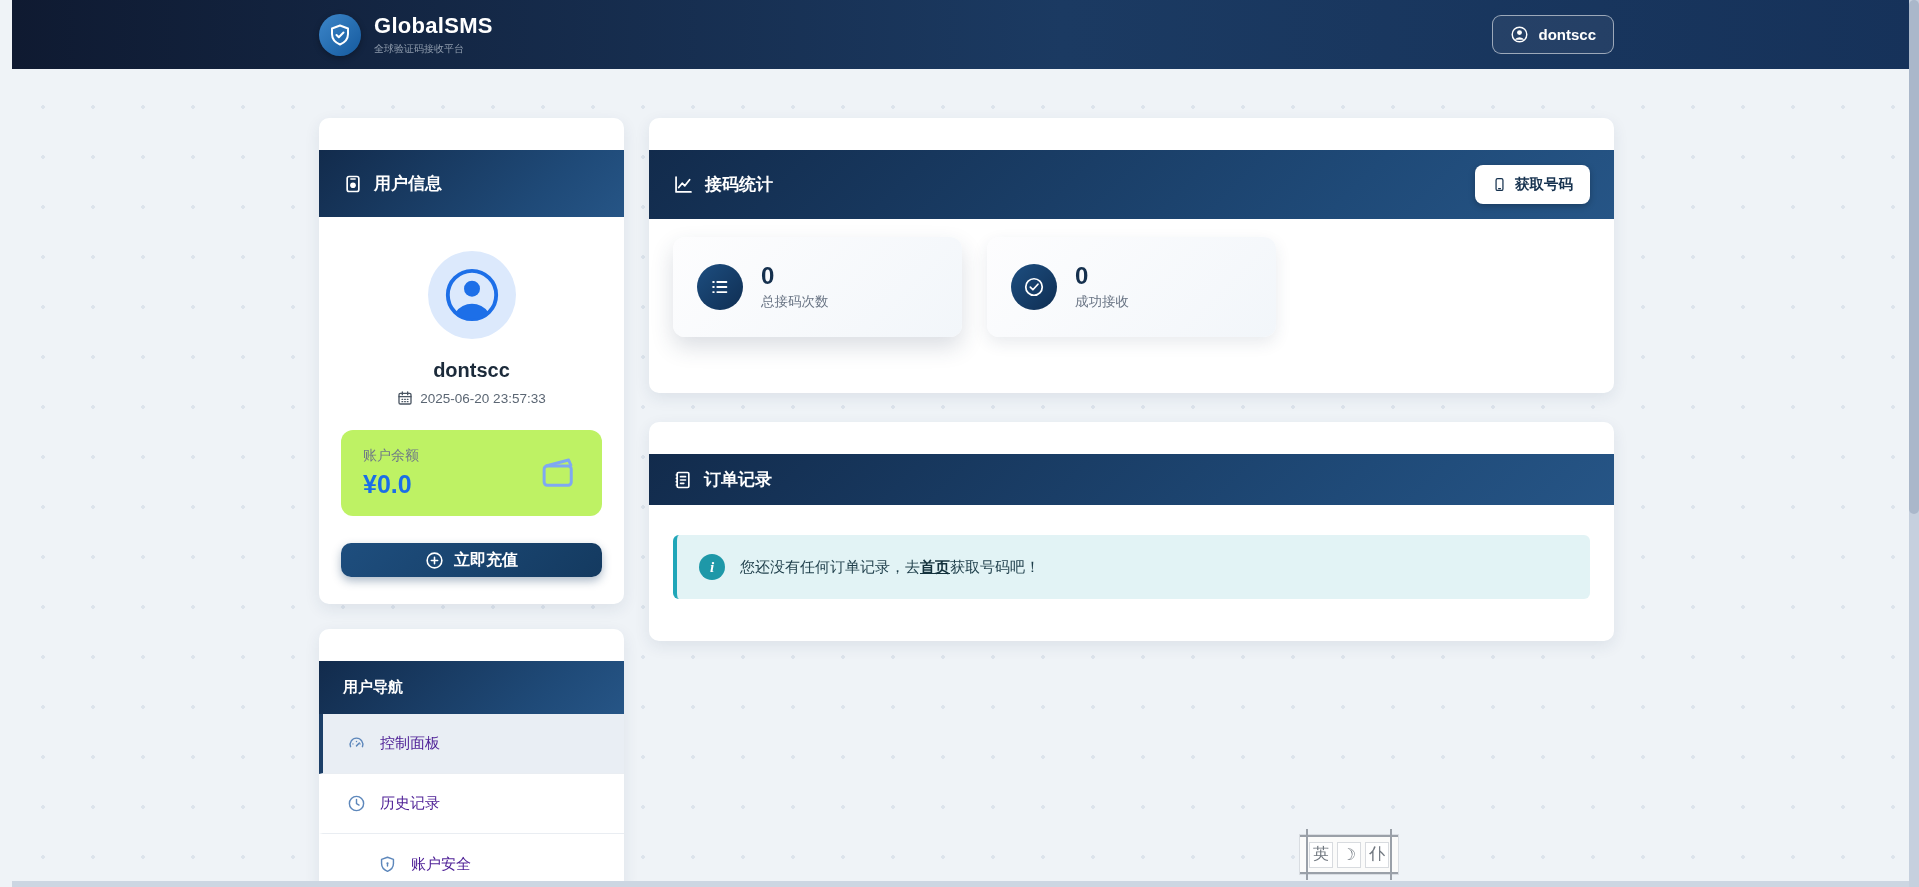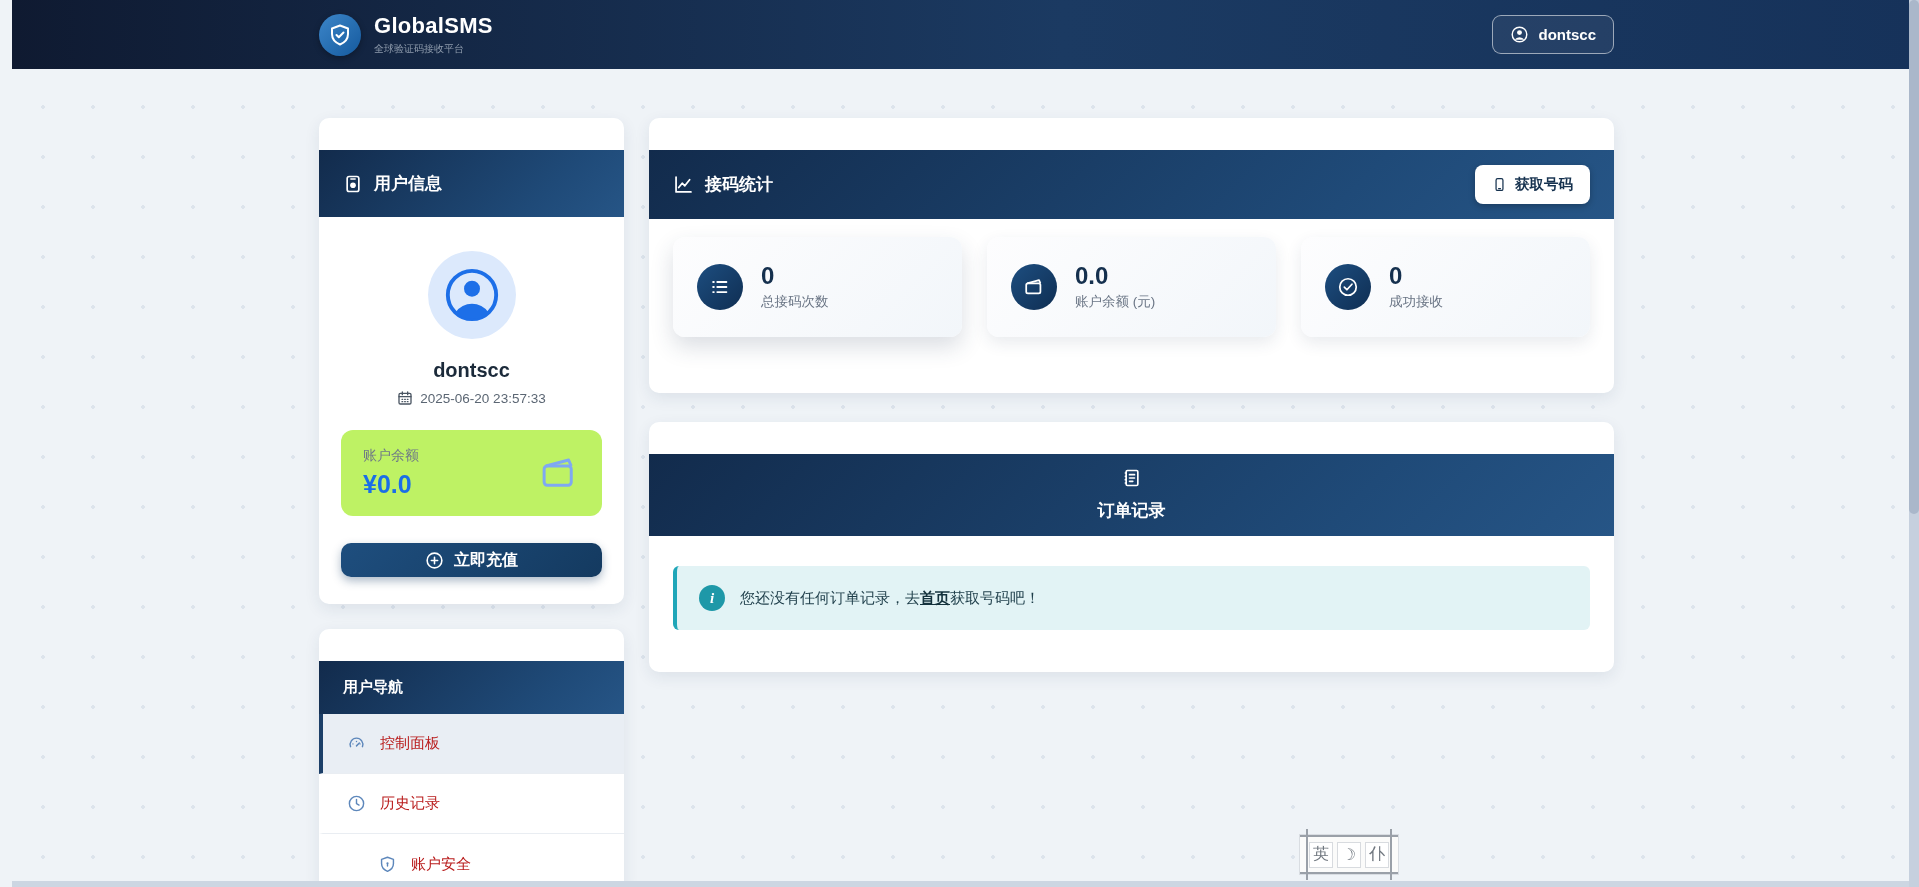--- a/index.html
+++ b/index.html
@@ -91,21 +91,21 @@
     color:#ffffff; font-size:16px; font-weight:bold;
     display:flex; align-items:center; justify-content:center; gap:10px;
     cursor:pointer; box-shadow:0 4px 10px rgba(20,58,96,.35);
     font-family:inherit;
   }
 
   
   .nav-card .card-header { padding:17px 24px; font-size:15px; }
   .nav-item {
     height:60px; display:flex; align-items:center; gap:14px;
-    padding:0 24px; font-size:15px; color:#b91c1c;
+    padding:0 24px; font-size:15px; color:#4c1d95;
     border-bottom:1px solid #e9edf2; background:#fff; cursor:pointer;
     border-left:4px solid transparent;
   }
   .nav-item:last-child { border-bottom:none;margin-left:31px; }
   .nav-item.active { background:#e9eef4; border-left-color:#1c3f68; }
   .nav-item .nicon { display:flex; color:#5d87bb; }
 
   
   .stats-header { display:flex; align-items:center; justify-content:space-between; padding:15px 24px; }
   .stats-header-left { display:flex; align-items:center; gap:11px; font-size:17px; font-weight:bold; color:#fff; }
@@ -128,21 +128,21 @@
   .stat-tile.emph { box-shadow:0 10px 22px rgba(40,60,90,.17); }
   .stat-icon {
     width:46px; height:46px; border-radius:50%; flex:0 0 46px;
     background:linear-gradient(135deg,#1d4e80,#0f2e52);
     display:flex; align-items:center; justify-content:center; color:#fff;
   }
   .stat-value { font-size:24px; font-weight:bold; color:#15304e; line-height:1.1; }
   .stat-label { font-size:13.5px; color:#6a7585; margin-top:4px; }
 
   
-  .orders-card .card-header { padding:14px 24px;flex-direction:column; }
+  .orders-card .card-header { padding:14px 24px; }
   .orders-body { padding:30px 24px 42px; }
   .info-box {
     background:#e2f3f5; border-left:4px solid #1fa6b8; border-radius:6px;
     padding:19px 22px; display:flex; align-items:center; gap:15px;
   }
   .info-icon {
     width:26px; height:26px; border-radius:50%; background:#1e98a8; flex:0 0 26px;
     color:#fff; display:flex; align-items:center; justify-content:center;
     font-size:15px; font-weight:bold; font-family:"Liberation Serif","DejaVu Serif",serif;
     font-style:italic;
@@ -345,32 +345,20 @@
                 <path d="M4.5 6.5h.8M4.5 12h.8M4.5 17.5h.8"></path>
               </svg>
             </div>
             <div>
               <div class="stat-value">0</div>
               <div class="stat-label">总接码次数</div>
             </div>
           </div>
           <div class="stat-tile">
             <div class="stat-icon">
-              <svg width="22" height="22" viewBox="0 0 24 24" fill="none" stroke="currentColor" stroke-width="1.9" stroke-linejoin="round">
-                <rect x="3.5" y="8" width="15.5" height="11" rx="1.8"></rect>
-                <path d="M4.5 8l13-3.4 1.5 3.4"></path>
-              </svg>
-            </div>
-            <div>
-              <div class="stat-value">0.0</div>
-              <div class="stat-label">账户余额 (元)</div>
-            </div>
-          </div>
-          <div class="stat-tile">
-            <div class="stat-icon">
               <svg width="22" height="22" viewBox="0 0 24 24" fill="none" stroke="currentColor" stroke-width="1.9" stroke-linecap="round" stroke-linejoin="round">
                 <circle cx="12" cy="12" r="9"></circle>
                 <path d="M8 12.2l2.8 2.8L16.3 9"></path>
               </svg>
             </div>
             <div>
               <div class="stat-value">0</div>
               <div class="stat-label">成功接收</div>
             </div>
           </div>

